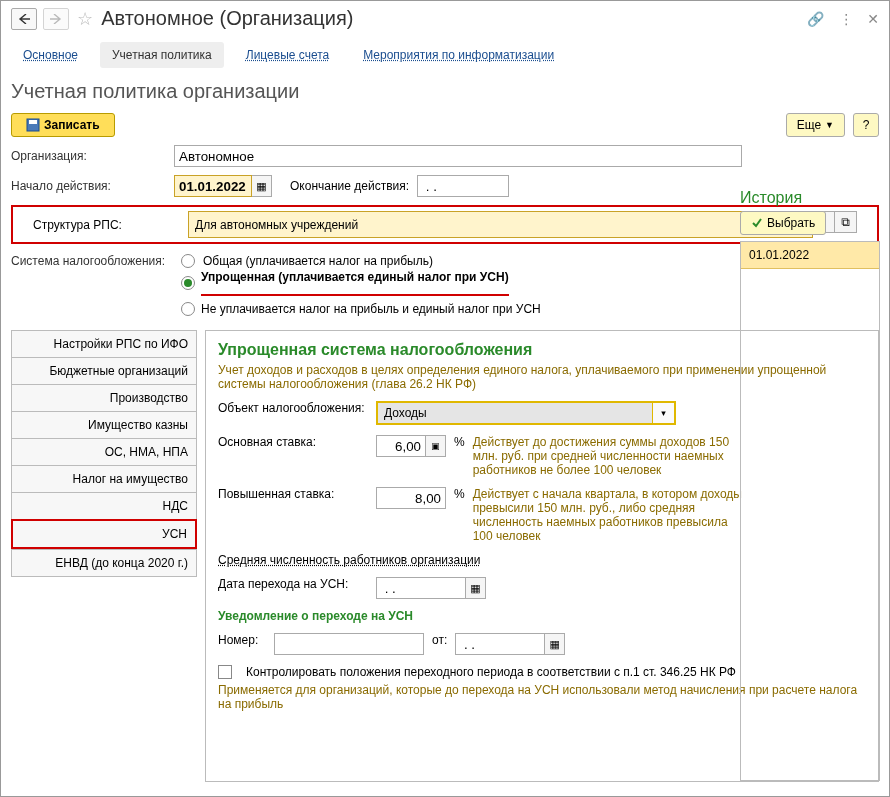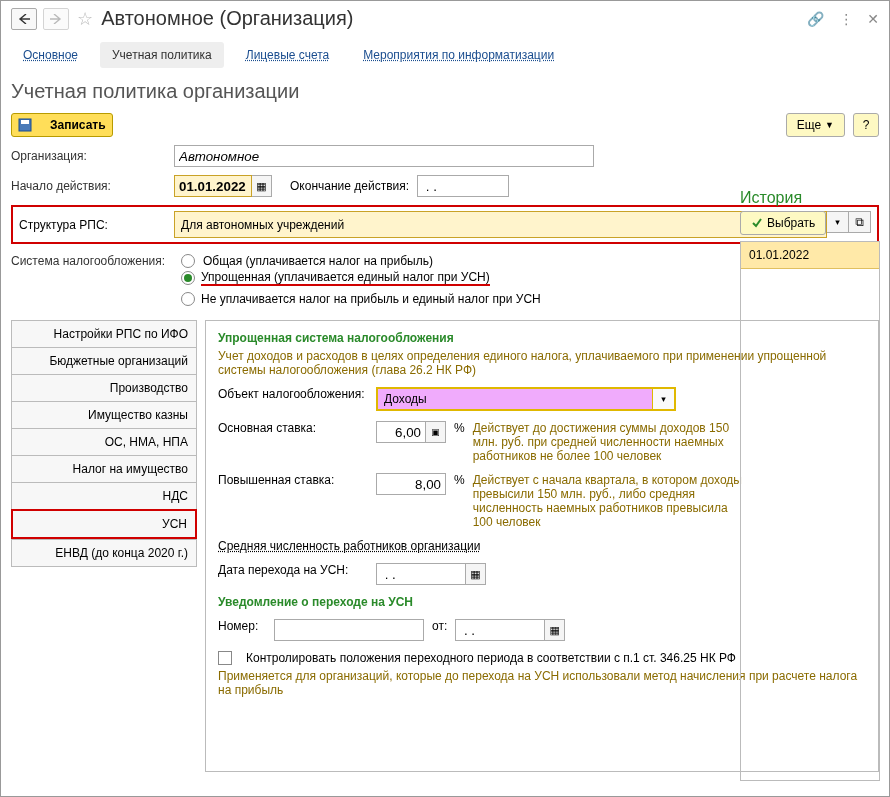--- a/index.html
+++ b/index.html
@@ -61,22 +61,22 @@
   .toolbar {
     display: flex;
     align-items: center;
     padding: 0 10px 8px;
     gap: 8px;
   }
   .btn-yellow {
     background: #ffde59;
     border: 1px solid #b89b00;
     border-radius: 3px;
-    padding: 4px 6px;
-    display: flex; align-items: center; gap: 18px;
+    padding: 4px 14px;
+    display: flex; align-items: center; gap: 4px;
     cursor: pointer;
     font-weight: bold;
   }
   .btn {
     background: #fef9c3;
     border: 1px solid #aaa;
     border-radius: 3px;
     padding: 4px 10px;
     display: flex; align-items: center; gap: 4px;
     cursor: pointer;
@@ -100,21 +100,21 @@
   .calbtn {
     width: 20px; height: 22px; border: 1px solid #aaa; border-left: none;
     display: inline-flex; align-items: center; justify-content: center;
     background: #f5f5f5; cursor: pointer; font-size: 11px;
   }
 
   .redbox {
     border: 2px solid #d00000;
     display: flex;
     align-items: center;
-    padding: 4px 6px;
+    padding: 4px 20px;
     gap: 8px;
     margin-bottom: 10px;
   }
   .rps-input {
     flex: 1;
     display: flex;
   }
   .rps-input .field {
     flex: 1;
     background: #fff4cc;
@@ -122,21 +122,21 @@
     height: 27px;
     display: flex; align-items: center; padding: 0 6px;
   }
   .rps-input .ddbtn {
     width: 22px; height: 22px; border: 1px solid #aaa; border-left: none;
     display: flex; align-items: center; justify-content: center;
     background: #f5f5f5; cursor: pointer;
   }
 
   .radio-row { display: flex; align-items: center; gap: 6px; margin-left: 170px; margin-bottom: 6px; }
-  .radio-row span.underline { border-bottom: 2px solid #d00000; padding-bottom: 0; }
+  .radio-row span.underline { border-bottom: 2px solid #d00000; padding-bottom: 10px; font-weight: bold; }
   .radio {
     width: 14px; height: 14px; border: 1px solid #888; border-radius: 50%;
     display: inline-flex; align-items: center; justify-content: center; background: #fff;
   }
   .radio.checked::after {
     content: ""; width: 8px; height: 8px; border-radius: 50%; background: #2a8a2a;
   }
 
   .main-split {
     display: flex;
@@ -159,28 +159,28 @@
     border: 2px solid #d00000;
   }
 
   .panel {
     flex: 1;
     border: 1px solid #bbb;
     padding: 10px 12px;
     height: 452px;
     overflow: auto;
   }
-  .panel h4 { margin: 0 0 4px; color: #2a8a2a; font-weight: bold; font-size: 12px; }
+  .panel h4 { margin: 0 0 4px; color: #2a8a2a; font-weight: bold; font-size: 16px; }
   .brown { color: #8a6b00; }
   .panel .prow { display: flex; align-items: flex-start; gap: 8px; margin-top: 10px; }
   .panel .plbl { min-width: 150px; }
   .dropdown-yellow {
     display: flex; width: 300px; border: 2px solid #e0b800;
   }
-  .dropdown-yellow .dval { flex: 1; background: #f0abfc; padding: 3px 6px; }
+  .dropdown-yellow .dval { flex: 1; background: #e5e5e5; padding: 3px 6px; }
   .dropdown-yellow .ddbtn { width: 22px; display: flex; align-items: center; justify-content: center; border-left: 1px solid #e0b800; background: #fafafa; cursor: pointer; }
   .numin { width: 50px; text-align: right; border: 1px solid #aaa; height: 22px; padding: 0 4px; }
   .stepbtn { width: 20px; height: 22px; border: 1px solid #aaa; border-left: none; background: #f5f5f5; display: inline-flex; align-items: center; justify-content: center; font-size: 9px; cursor: pointer; }
   .hint { color: #8a6b00; font-size: 12px; max-width: 270px; }
   .linkblue { color: #000000; text-decoration: underline dotted; cursor: pointer; }
   .green { color: #2a8a2a; font-weight: bold; }
   .chk { width: 14px; height: 14px; border: 1px solid #888; background: #fff; display: inline-block; margin-right: 6px; vertical-align: middle; }
 
   .right-col {
     position: absolute;
@@ -245,21 +245,21 @@
   <div class="btn">
     <span>Еще</span>
     <span style="font-size:9px">▼</span>
   </div>
   <div class="btn" style="width:26px;justify-content:center">?</div>
 </div>
 
 <div class="form-area">
   <div class="row">
     <span class="lbl">Организация:</span>
-    <input class="inp" style="width: 420px; font-style: italic;" value="Автономное">
+    <input class="inp" style="width: 568px;" value="Автономное">
   </div>
   <div class="row">
     <span class="lbl">Начало действия:</span>
     <span style="display:flex">
       <input class="inp yellow" style="width: 78px; font-weight: bold;" value="01.01.2022">
       <span class="calbtn">▦</span>
     </span>
     <span style="margin-left:10px">Окончание действия:</span>
     <input class="inp" style="width: 92px;" value=" . .">
   </div>

